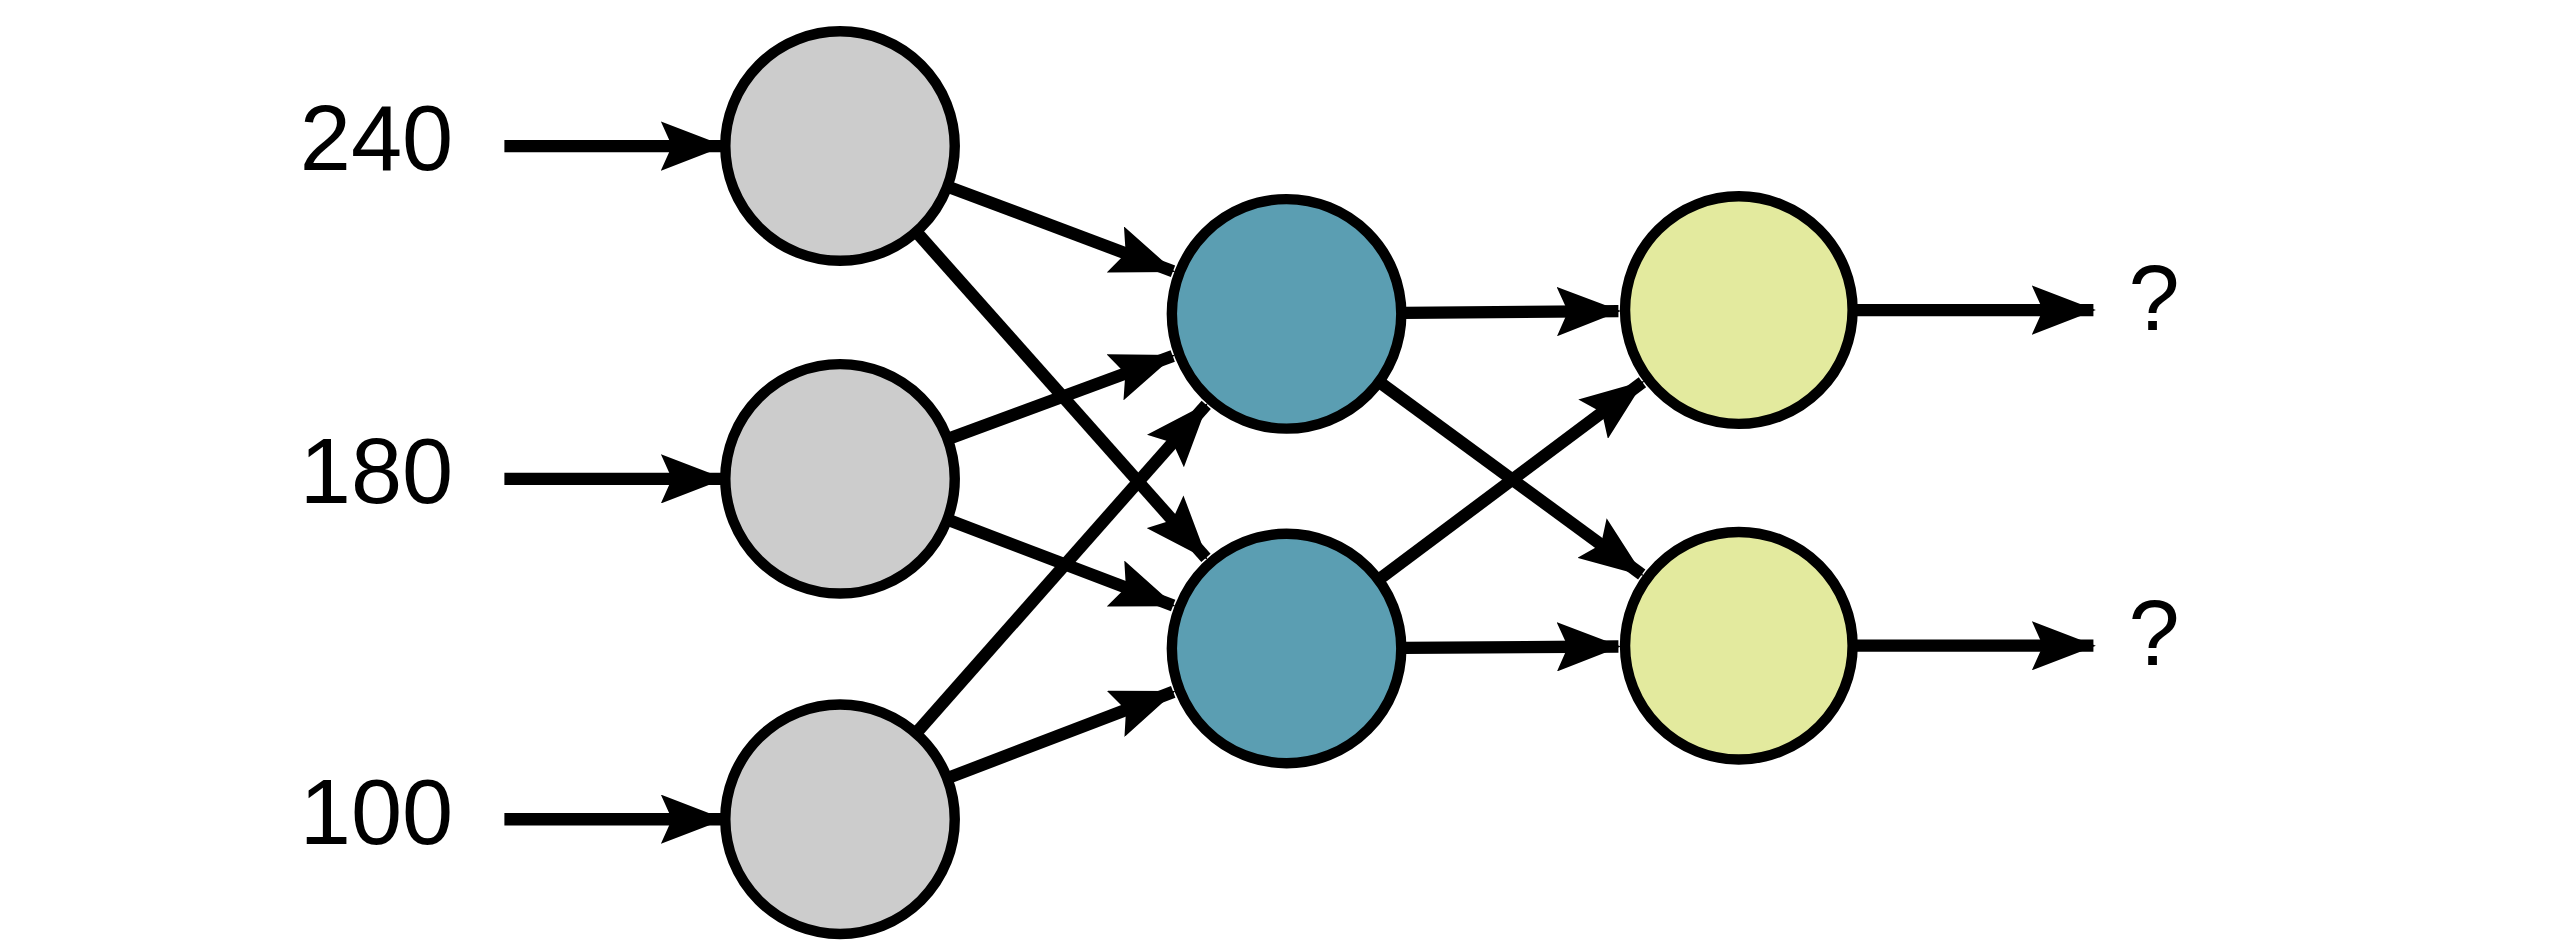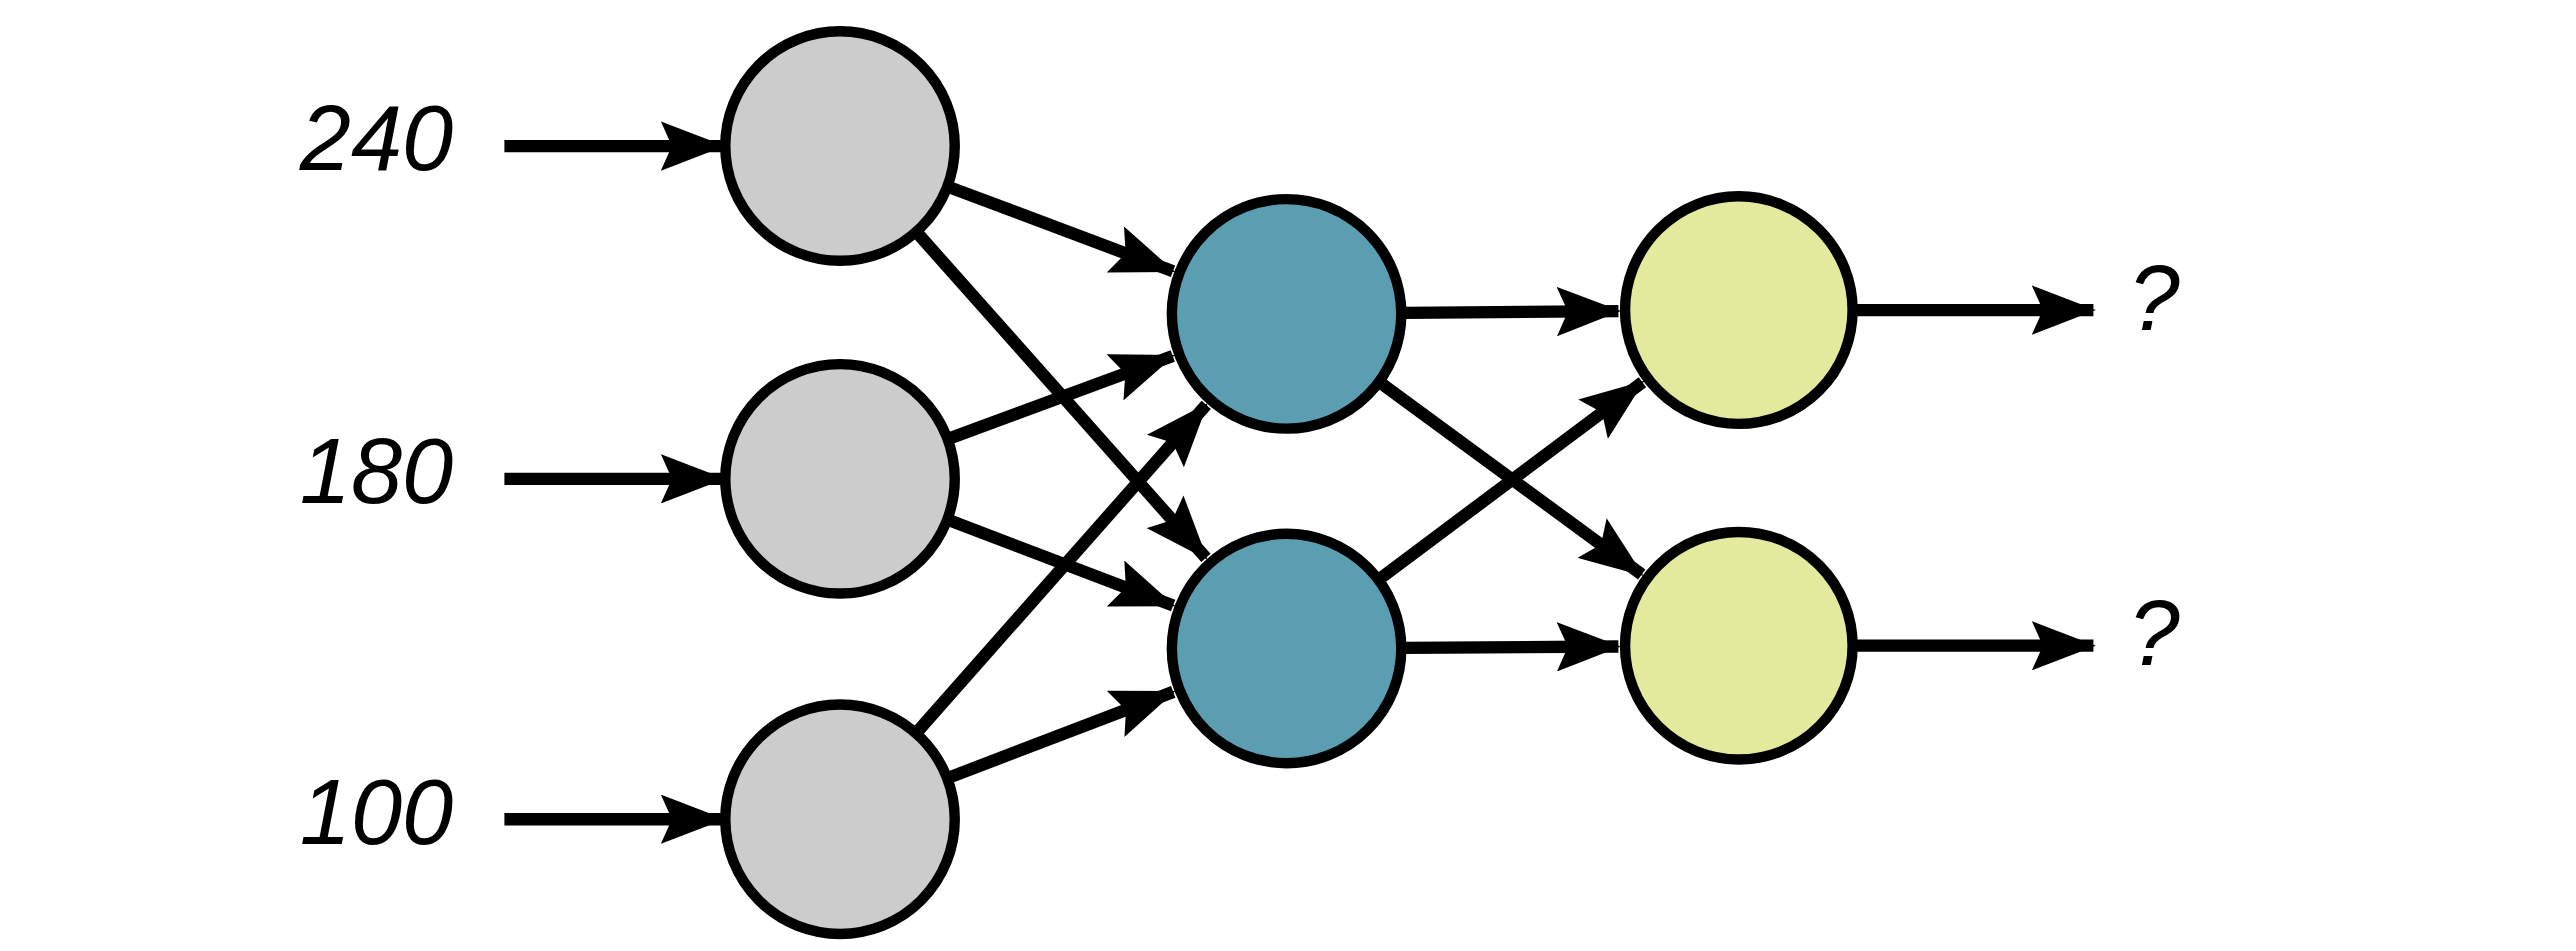--- a/index.html
+++ b/index.html
@@ -9,21 +9,20 @@
   }
   body {
     font-family: "Liberation Sans", sans-serif;
   }
   #canvas {
     position: relative;
     width: 2192px;
     height: 952px;
     background: #ffffff;
     overflow: hidden;
-    font-style: italic;
   }
   #net-svg {
     position: absolute;
     left: 0;
     top: 0;
     width: 2576px;
     height: 952px;
     display: block;
   }
   .node-circle {

